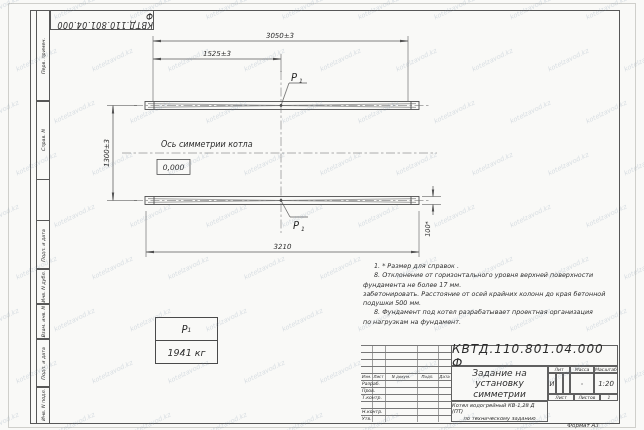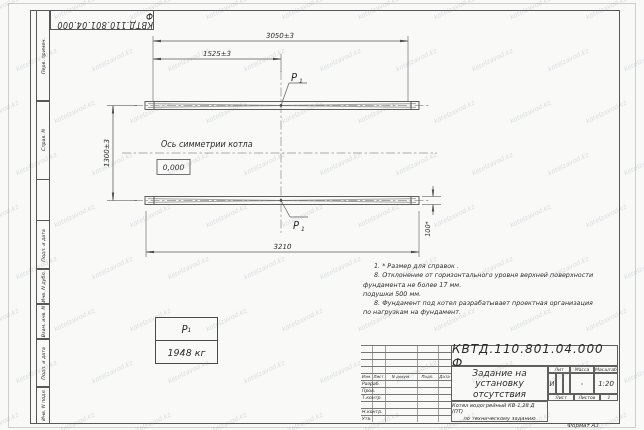--- a/index.html
+++ b/index.html
@@ -246,52 +246,53 @@
     <text class="dtxt" x="161" y="147" font-size="8">Ось симметрии котла</text>
     <text class="dtxt" x="173.5" y="170" text-anchor="middle" font-size="7.5">0,000</text>
     <text class="dtxt" x="291" y="80.5" font-size="10"><tspan>P</tspan><tspan font-size="6" dx="2" dy="2">1</tspan></text>
     <text class="dtxt" x="293" y="229" font-size="10"><tspan>P</tspan><tspan font-size="6" dx="2" dy="2">1</tspan></text>
   </svg>
 
   <div class="abs notes">
     <div class="num">1. * Размер для справок .</div>
     <div class="num">8. Отклонение от горизонтального уровня верхней поверхности</div>
     <div>фундамента не более 17 мм.</div>
+    <div>забетонировать. Расстояние от осей крайних колонн до края бетонной</div>
     <div>подушки 500 мм.</div>
     <div class="num">8. Фундамент под котел разрабатывает проектная организация</div>
     <div>по нагрузкам на фундамент.</div>
   </div>
 
   <div class="abs loadtbl">
     <div class="r1">
         <span>P</span>
         <sub>1</sub>
       </div>
-    <div class="r2">1948 кг</div>
+    <div class="r2">1941 кг</div>
   </div>
 
   <div class="abs tb-left">
     <div class="hd" style="left:0;width:11px;">Изм.</div>
     <div class="hd" style="left:11px;width:13px;">Лист</div>
     <div class="hd" style="left:24px;width:32px;">N докум.</div>
     <div class="hd" style="left:56px;width:21px;">Подп.</div>
     <div class="hd" style="left:77px;width:13px;">Дата</div>
     <div class="rl" style="top:35px;">Разраб.</div>
     <div class="rl" style="top:42px;">Пров.</div>
     <div class="rl" style="top:49px;">Т.контр.</div>
     <div class="rl" style="top:63px;">Н.контр.</div>
     <div class="rl" style="top:70px;">Утв.</div>
   </div>
 
   <div class="abs tb-cell doc-cell">КВТД.110.801.04.000 Ф</div>
 
   <div class="abs tb-cell name-cell">
     <span>Задание на</span>
     <span>установку</span>
-    <span>отсутствия</span>
+    <span>симметрии</span>
   </div>
 
   <div class="abs tb-cell obj-cell">
     <span>Котел водогрейный КВ-1,28 Д (ПТ)</span>
     <span>по техническому заданию</span>
   </div>
 
   <div class="abs tb-cell small-hd" style="left:548px;top:366px;width:22px;height:7px;">Лит</div>
   <div class="abs tb-cell small-hd" style="left:570px;top:366px;width:24px;height:7px;">Масса</div>
   <div class="abs tb-cell small-hd" style="left:594px;top:366px;width:24px;height:7px;">Масштаб</div>

